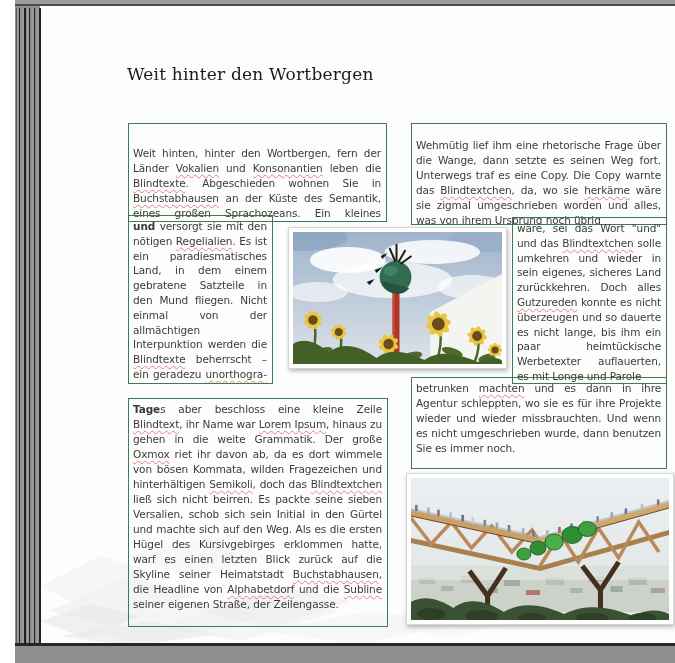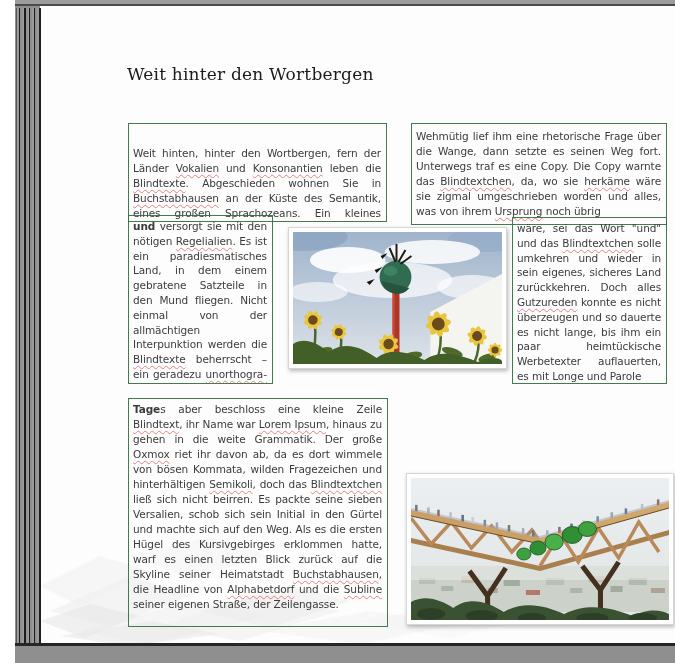--- a/index.html
+++ b/index.html
@@ -20,21 +20,21 @@
     padding:3px 5px 0 4px;font-size:10.5px;color:#3b3b3b;text-align:justify;
     overflow:hidden;letter-spacing:-.1px;background:transparent;}
   .lh15{line-height:15px;}
   .lh148{line-height:14.8px;}
   .tf .b{font-weight:bold;}
   .tf .sp{text-decoration-line:underline;text-decoration-style:wavy;
     text-decoration-color:rgba(224,110,110,.85);text-decoration-thickness:1px;text-underline-offset:2px;}
   #f-lt{left:88px;top:117px;width:259px;height:99px;padding-top:22px;}
   #f-ln{left:88px;top:209px;width:145px;height:169px;}
   #f-lb{left:88px;top:392px;width:260px;height:229px;}
-  #f-rt{left:371px;top:117px;width:256px;height:102px;padding-top:5px;}
+  #f-rt{left:371px;top:117px;width:256px;height:102px;padding-top:14px;}
   #f-rn{left:472px;top:211px;width:155px;height:167px;}
   #f-rb{left:371px;top:371px;width:256px;height:92px;}
   .photo{position:absolute;background:#fff;padding:4px;border:1px solid #d6d6d2;box-sizing:border-box;
     box-shadow:1px 2px 4px rgba(0,0,0,.28);}
   #ph-sunflowers{left:248px;top:221px;width:219px;height:142px;}
   #ph-bridge{left:366px;top:467px;width:268px;height:152px;}
   .photo svg{display:block;width:100%;height:100%;}
   .watermark{position:absolute;left:0px;top:510px;width:560px;height:130px;opacity:.55;}
 </style>
 </head>
@@ -73,20 +73,23 @@
     </div>
 
     <div class="tf lh15" id="f-rt">
       <span><span>Wehmütig lief ihm eine rhetorische Frage über die Wange, dann setzte es seinen Weg fort. Unterwegs traf es eine Copy. Die Copy warnte das </span><span class="sp">Blindtextchen</span><span>, da, wo sie </span><span class="sp">herkäme</span><span> wäre sie zigmal umgeschrieben worden und alles, was von ihrem </span><span class="sp">Ursprung</span><span> noch übrig</span></span>
     </div>
 
     <div class="tf lh148" id="f-rn">
       <span><span>wäre, sei das Wort "und" und das </span><span class="sp">Blindtextchen</span><span> solle umkehren und wieder in sein eigenes, sicheres Land zurückkehren. Doch alles </span><span class="sp">Gutzureden</span><span> konnte es nicht überzeugen und so dauerte es nicht lange, bis ihm ein paar heimtückische Werbetexter auflauerten, es mit </span><span class="sp">Longe</span><span> und Parole</span></span>
     </div>
 
+    <div class="tf lh15" id="f-rb">
+      <span><span>betrunken </span><span class="sp">machten</span><span> und es dann in ihre Agentur schleppten, wo sie es für ihre Projekte wieder und wieder missbrauchten. Und wenn es nicht umgeschrieben wurde, dann benutzen Sie es immer noch.</span></span>
+    </div>
 
     <figure class="photo" id="ph-sunflowers" style="margin:0">
       <svg viewBox="0 0 210 132" preserveAspectRatio="none">
         <defs>
           <linearGradient id="skyg" x1="0" y1="0" x2="0" y2="1">
             <stop offset="0" stop-color="#9fb4cc"></stop>
               <stop offset="1" stop-color="#dde2e8"></stop>
           </linearGradient>
           <g id="fl">
             <g fill="#e9c63d">

